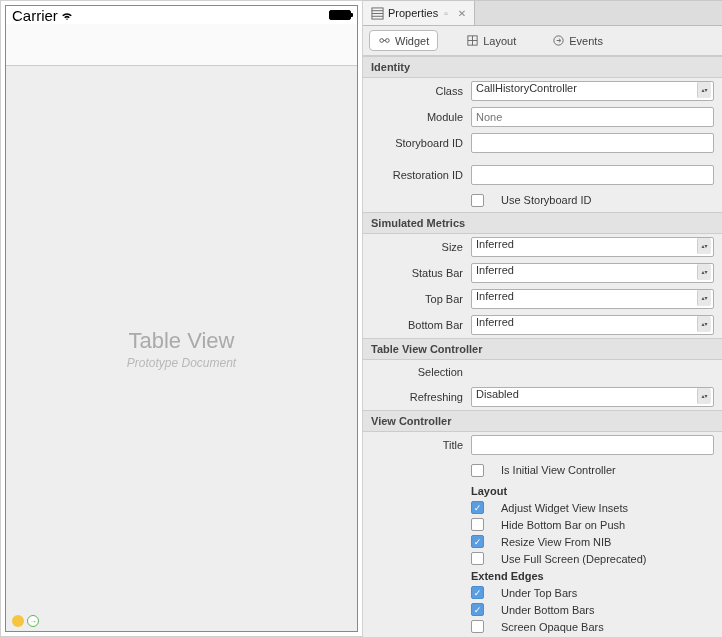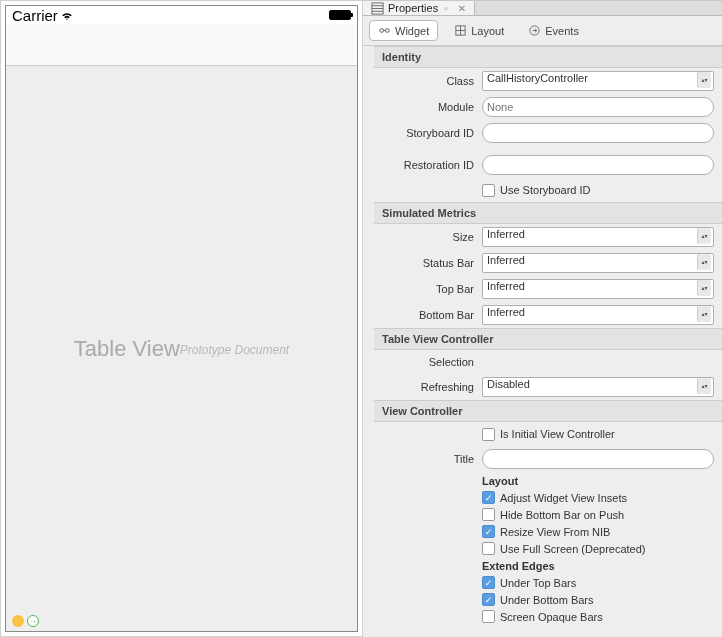--- a/index.html
+++ b/index.html
@@ -6,48 +6,48 @@
 body { font-family: -apple-system, "Helvetica Neue", Arial, sans-serif; font-size: 11px; color: #333; background: #fff; width: 722px; height: 637px; overflow: hidden; }
 .container { display: flex; height: 637px; }
 .canvas-area { width: 363px; background: #fff; border: 1px solid #d0d0d0; display: flex; align-items: flex-start; padding: 4px; }
 .device-frame { width: 353px; height: 627px; border: 1px solid #888; background: #fff; display: flex; flex-direction: column; position: relative; }
 .status-bar { height: 18px; display: flex; align-items: center; justify-content: space-between; padding: 0 6px; font-size: 15px; color: #000; }
 .status-left { display: flex; align-items: center; gap: 3px; }
 .wifi-icon { display: inline-block; }
 .battery-icon { width: 22px; height: 10px; border: 1px solid #000; border-radius: 2px; position: relative; background: #000; }
 .battery-icon::after { content: ""; position: absolute; right: -3px; top: 2px; width: 2px; height: 4px; background: #000; border-radius: 0 1px 1px 0; }
 .nav-bar { height: 42px; background: #fafafa; border-bottom: 1px solid #ccc; }
-.table-body { flex: 1; background: #eeeeee; display: flex; flex-direction: row; align-items: center; justify-content: center; }
+.table-body { flex: 1; background: #eeeeee; display: flex; flex-direction: column; align-items: center; justify-content: center; }
 .table-title { font-size: 22px; color: #aaa; font-weight: 400; }
 .table-sub { font-size: 12px; color: #b8b8b8; font-style: italic; margin-top: 2px; }
 .bottom-indicators { position: absolute; bottom: 4px; left: 6px; display: flex; gap: 3px; }
 .ind { width: 12px; height: 12px; border-radius: 50%; display: flex; align-items: center; justify-content: center; font-size: 8px; line-height: 1; }
 .ind-yellow { background: #f5c542; color: #fff; }
 .ind-green { background: #fff; border: 1px solid #5ab55a; color: #5ab55a; }
 
 .props-area { flex: 1; background: #eeeeee; border-top: 1px solid #c8c8c8; display: flex; flex-direction: column; overflow: hidden; }
-.tabs-row { display: flex; height: 15px; background: #ddd; border-bottom: 1px solid #bbb; }
+.tabs-row { display: flex; height: 25px; background: #ddd; border-bottom: 1px solid #bbb; }
 .tab { display: flex; align-items: center; padding: 0 8px; gap: 4px; font-size: 11px; color: #555; border-right: 1px solid #bbb; cursor: default; }
 .tab.active { background: #f3f3f3; color: #222; }
 .tab .close { margin-left: 6px; color: #888; font-size: 10px; }
 .tab .pin { margin-left: 2px; color: #888; font-size: 10px; }
-.subtabs-row { display: flex; height: 30px; align-items: center; padding: 0 6px; gap: 8px; background: #eee; border-bottom: 1px solid #ccc; }
+.subtabs-row { display: flex; height: 30px; align-items: center; padding: 0 6px; gap: 20px; background: #eee; border-bottom: 1px solid #ccc; }
 .subtab { display: flex; align-items: center; gap: 4px; padding: 3px 8px; border-radius: 4px; font-size: 11px; color: #444; }
 .subtab.active { background: #fff; border: 1px solid #bbb; }
-.scroll-body { flex: 1; overflow-y: auto; padding-left: 11px; }
+.scroll-body { flex: 1; overflow-y: auto; }
 
 .section-header { background: #e3e3e3; border-top: 1px solid #ccc; border-bottom: 1px solid #ccc; padding: 4px 8px; font-weight: bold; font-size: 11px; color: #444; }
 .form-row { display: flex; align-items: center; padding: 3px 8px; min-height: 24px; }
 .form-label { width: 100px; text-align: right; padding-right: 8px; font-size: 11px; color: #333; flex-shrink: 0; }
 .form-control { flex: 1; }
-.txt-input { width: 100%; height: 20px; border: 1px solid #b0b0b0; background: #fff; padding: 0 4px; font-size: 11px; border-radius: 10px; }
+.txt-input { width: 100%; height: 20px; border: 1px solid #b0b0b0; background: #fff; padding: 0 4px; font-size: 11px; border-radius: 2px; }
 .txt-input.placeholder { color: #aaa; }
 .combo { width: 100%; height: 20px; border: 1px solid #b0b0b0; background: #fff; display: flex; align-items: flex-start; justify-content: space-between; padding: 0 2px 0 4px; font-size: 11px; border-radius: 2px; }
 .combo .arrows { width: 14px; height: 16px; background: #e8e8e8; border-left: 1px solid #ccc; display: flex; flex-direction: column; align-items: center; justify-content: center; font-size: 6px; color: #555; line-height: 1; border-radius: 2px; }
-.chk-row { display: flex; align-items: center; gap: 5px; font-size: 11px; padding: 2px 0; text-align: center; }
+.chk-row { display: flex; align-items: center; gap: 17px; font-size: 11px; padding: 2px 0; text-align: center; }
 .chk { width: 13px; height: 13px; border: 1px solid #999; background: #fff; border-radius: 2px; display: flex; align-items: center; justify-content: center; font-size: 9px; color: #fff; flex-shrink: 0; }
 .chk.checked { background: #5a9de0; border-color: #4a8dd0; }
 .subheading { font-weight: bold; font-size: 11px; padding: 3px 0 2px 0; }
 .indent-block { padding-left: 108px; padding-right: 8px; }
 .indent-block .chk-row { padding: 2px 0; }
 
 .svg-icon { width: 13px; height: 13px; flex-shrink: 0; }
 </style>
 </head>
 <body>
@@ -206,32 +206,32 @@
         <div class="form-control">
           <div class="combo">
             <span>Disabled</span>
             <span class="arrows">▴▾</span>
           </div>
         </div>
       </div>
 
       <div class="section-header">View Controller</div>
       <div class="form-row">
+        <div class="form-label">Title</div>
+        <div class="form-control">
+          <input class="txt-input" value="" style="">
+        </div>
+      </div>
+      <div class="form-row">
         <div class="form-label"></div>
         <div class="form-control chk-row">
           <div class="chk"></div>
           <span>Is Initial View Controller</span>
         </div>
       </div>
-      <div class="form-row">
-        <div class="form-label">Title</div>
-        <div class="form-control">
-          <input class="txt-input" value="" style="">
-        </div>
-      </div>
 
       <div class="indent-block">
         <div class="subheading">Layout</div>
         <div class="chk-row">
           <div class="chk checked">✓</div>
           <span>Adjust Widget View Insets</span>
         </div>
         <div class="chk-row">
           <div class="chk"></div>
           <span>Hide Bottom Bar on Push</span>

